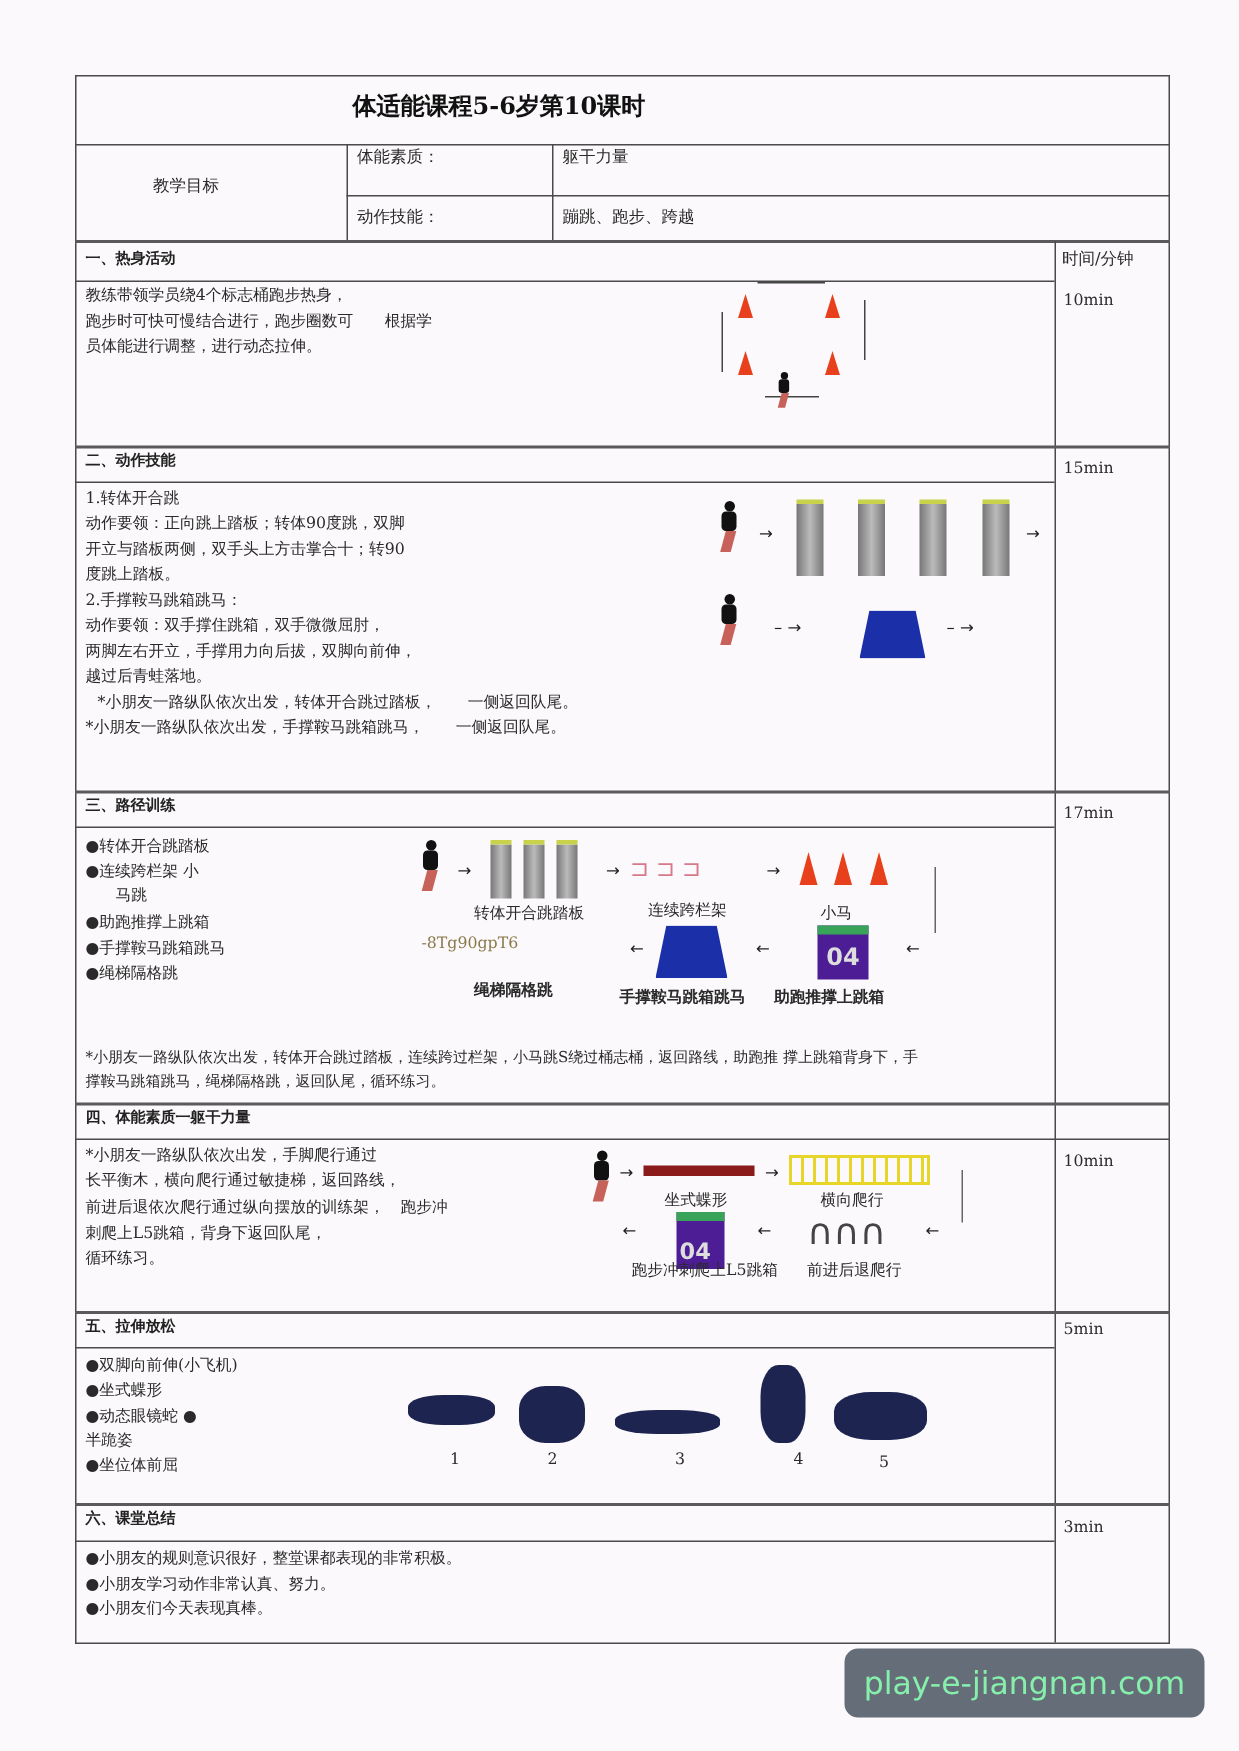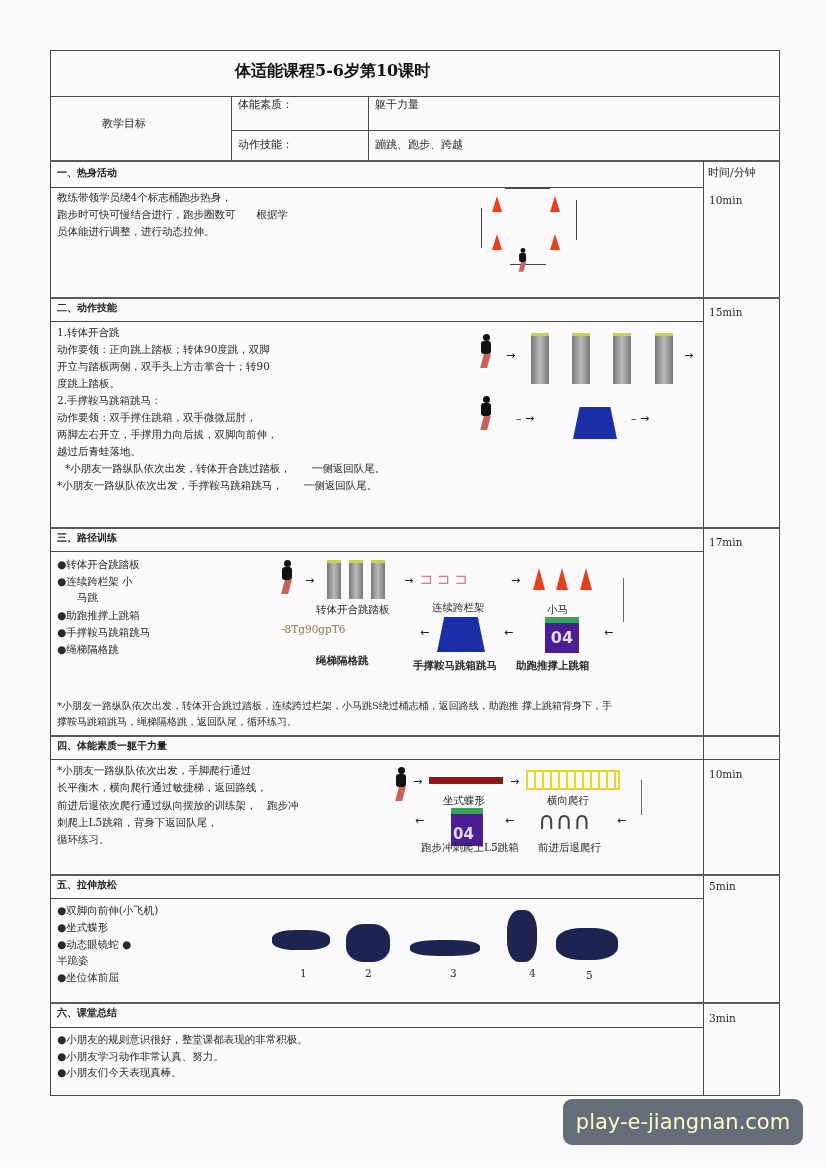--- a/index.html
+++ b/index.html
@@ -20,21 +20,21 @@
   .arrow { position:absolute; font-size:11px; line-height:11px; color:#222; font-family:"DejaVu Sans",sans-serif; }
   .board { position:absolute; width:18px; height:48px; background:linear-gradient(90deg,#777,#bbb,#777); border-top:3px solid #c8d24a; }
   .runner { position:absolute; width:16px; height:34px; }
   .runner .hd { position:absolute; left:5px; top:0; width:7px; height:7px; border-radius:50%; background:#111; }
   .runner .bd { position:absolute; left:3px; top:7px; width:10px; height:13px; background:#111; border-radius:3px; }
   .runner .lg { position:absolute; left:4px; top:20px; width:7px; height:14px; background:#c7625a; transform:skewX(-15deg); }
   .vault { position:absolute; background:#1a2fa8; clip-path:polygon(15% 0,85% 0,100% 100%,0 100%); }
   .boxnum { position:absolute; background:#4c1d95; border-top:6px solid #3aa35a; color:#ddd; font-family:"DejaVu Sans",sans-serif; font-weight:bold; }
   .watermark {
     position:absolute; left:563px; top:1099px; width:240px; height:46px; border-radius:9px;
-    background:#656d78; color:#fef9c3; font-family:"DejaVu Sans",sans-serif; font-size:21px;
+    background:#656d78; color:#86efac; font-family:"DejaVu Sans",sans-serif; font-size:21px;
     line-height:46px; text-align:center;
   }
   .pose { position:absolute; background:#1d2450; border-radius:40%; }
 </style>
 </head>
 <body>
 
 <div>
 
   <div class="line-h" style="left:50px;top:50px;width:730px;"></div>

